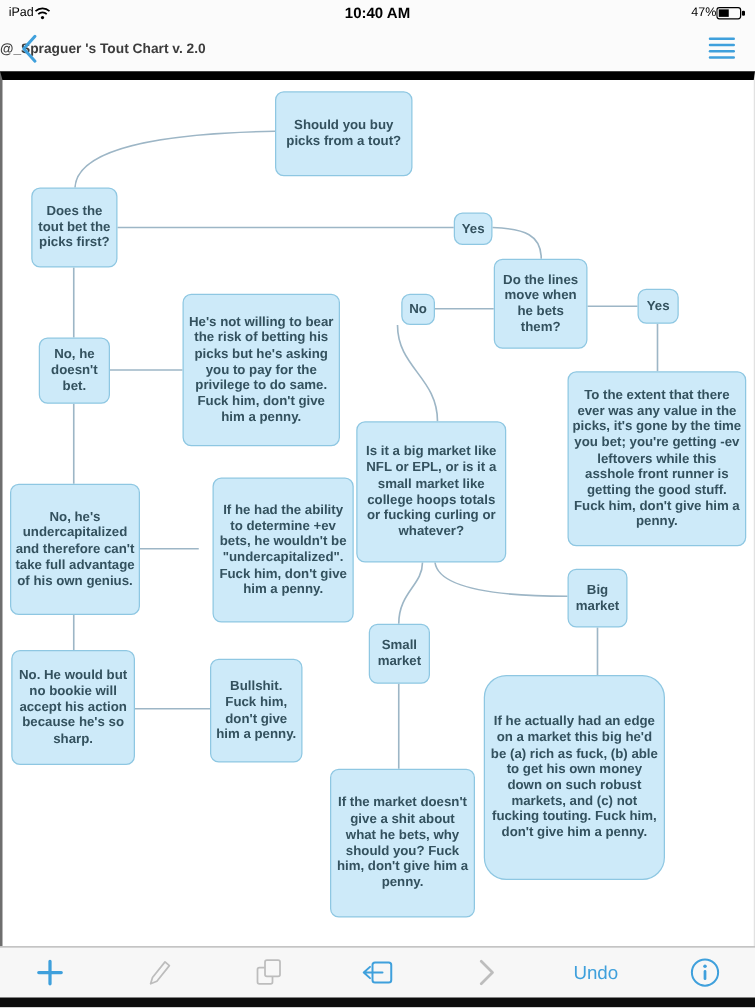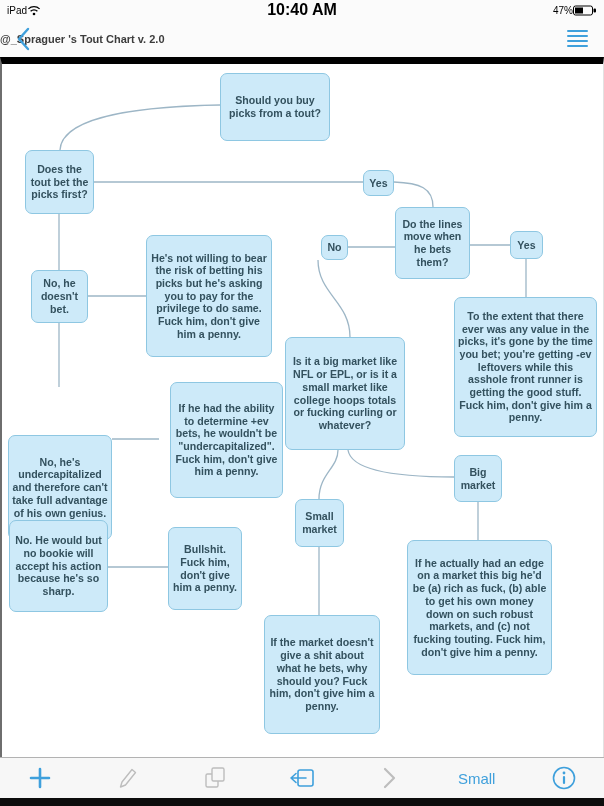--- a/index.html
+++ b/index.html
@@ -7,21 +7,21 @@
     position:relative;width:604px;height:806px;margin:0 auto;
     background:#fbfbfb;overflow:hidden;
     font-family:"Liberation Sans",sans-serif;
     --accent:#3fa0dc; --node-fill:#cdeaf9; --node-border:#8ec7e2;
     --node-text:#33515e; --connector:#9db6c6;
   }
   
   .status-bar{height:20px;display:flex;align-items:center;justify-content:space-between;
     padding:0 7px;font-size:10px;color:#000;background:#fbfbfb;}
   .status-left,.status-right{display:flex;align-items:center;gap:0;}
-  .status-time{position:absolute;left:0;right:0;text-align:center;font-weight:bold;font-size:16px;}
+  .status-time{position:absolute;left:0;right:0;text-align:center;font-weight:bold;font-size:12px;}
   
   .nav-bar{height:37px;position:relative;display:flex;align-items:center;background:#fbfbfb;}
   .nav-title{position:absolute;left:0;right:0;font-weight:bold;
     font-size:11px;color:#3c3c3c;}
   .back-btn{margin-left:16px;z-index:2;display:flex;align-items:center;}
   .menu-btn{position:absolute;right:16px;z-index:2;display:flex;flex-direction:column;gap:2.6px;}
   .menu-btn i{display:block;width:21px;height:2.4px;background:var(--accent);border-radius:1px;}
   
   .canvas{position:absolute;top:57px;left:0;width:604px;height:700px;background:#ffffff;
     border-top:7px solid #000000;border-left:2px solid #6e6e6e;border-right:1px solid #e2e2e2;
@@ -106,27 +106,27 @@
         <div class="node" style="left: 218px; top: 9px; width: 110px; height: 68px;">Should you buy picks from a tout?</div>
         <div class="node" style="left: 23px; top: 86px; width: 69px; height: 64px;">Does the tout bet the picks first?</div>
         <div class="node" style="left: 361px; top: 106px; width: 31px; height: 26px;">Yes</div>
         <div class="node" style="left: 393px; top: 143px; width: 75px; height: 72px;">Do the lines move when he bets them?</div>
         <div class="node" style="left: 508px; top: 167px; width: 33px; height: 28px;">Yes</div>
         <div class="node" style="left: 303px; top: 171px; width: 27px; height: 25px; margin-left: 16px;">No</div>
         <div class="node" style="left: 144px; top: 171px; width: 126px; height: 122px;">He's not willing to bear the risk of betting his picks but he's asking you to pay for the privilege to do same. Fuck him, don't give him a penny.</div>
         <div class="node" style="left: 29px; top: 206px; width: 57px; height: 53px;">No, he doesn't bet.</div>
         <div class="node" style="left: 452px; top: 233px; width: 143px; height: 140px;">To the extent that there ever was any value in the picks, it's gone by the time you bet; you're getting -ev leftovers while this asshole front runner is getting the good stuff. Fuck him, don't give him a penny.</div>
         <div class="node" style="left: 283px; top: 273px; width: 120px; height: 113px;">Is it a big market like NFL or EPL, or is it a small market like college hoops totals or fucking curling or whatever?</div>
-        <div class="node" style="left: 6px; top: 323px; width: 104px; height: 105px; margin-top: 48px;">No, he's undercapitalized and therefore can't take full advantage of his own genius.</div>
+        <div class="node" style="left: 6px; top: 323px; width: 104px; height: 105px;">No, he's undercapitalized and therefore can't take full advantage of his own genius.</div>
         <div class="node" style="left: 168px; top: 318px; width: 113px; height: 116px;">If he had the ability to determine +ev bets, he wouldn't be "undercapitalized". Fuck him, don't give him a penny.</div>
         <div class="node" style="left: 452px; top: 391px; width: 48px; height: 47px;">Big market</div>
         <div class="node" style="left: 293px; top: 435px; width: 49px; height: 48px;">Small market</div>
         <div class="node" style="left: 7px; top: 456px; width: 99px; height: 92px;">No. He would but no bookie will accept his action because he's so sharp.</div>
         <div class="node" style="left: 166px; top: 463px; width: 74px; height: 83px;">Bullshit. Fuck him, don't give him a penny.</div>
-        <div class="node" style="left: 405px; top: 476px; width: 145px; height: 135px;">If he actually had an edge on a market this big he'd be (a) rich as fuck, (b) able to get his own money down on such robust markets, and (c) not fucking touting. Fuck him, don't give him a penny.</div>
+        <div class="node" style="left: 385px; top: 476px; width: 145px; height: 164px; border-radius: 18px;">If he actually had an edge on a market this big he'd be (a) rich as fuck, (b) able to get his own money down on such robust markets, and (c) not fucking touting. Fuck him, don't give him a penny.</div>
         <div class="node" style="left: 262px; top: 551px; width: 116px; height: 119px;">If the market doesn't give a shit about what he bets, why should you? Fuck him, don't give him a penny.</div>
       </div>
   </div>
 
   <div class="toolbar">
     <div class="tool blue">
       <svg width="24" height="24" viewBox="0 0 24 24">
         <path d="M12 3 V21 M3 12 H21" stroke="currentColor" stroke-width="2.6" stroke-linecap="round"></path>
       </svg>
     </div>
@@ -146,21 +146,21 @@
         <rect x="10" y="4" width="15" height="16" rx="2" fill="none" stroke="currentColor" stroke-width="1.6"></rect>
         <path d="M18 12 H3 M3 12 l5 -4.5 M3 12 l5 4.5" fill="none" stroke="currentColor" stroke-width="1.6" stroke-linecap="round" stroke-linejoin="round"></path>
       </svg>
     </div>
     <div class="tool gray">
       <svg width="16" height="24" viewBox="0 0 16 24">
         <polyline points="4,3 13,12 4,21" fill="none" stroke="currentColor" stroke-width="2.2" stroke-linecap="round" stroke-linejoin="round"></polyline>
       </svg>
     </div>
     <div class="tool">
-      <span class="undo-label">Small</span>
+      <span class="undo-label">Undo</span>
     </div>
     <div class="tool blue">
       <svg width="26" height="26" viewBox="0 0 26 26">
         <circle cx="13" cy="13" r="10.5" fill="none" stroke="currentColor" stroke-width="1.6"></circle>
         <circle cx="13" cy="8" r="1.4" fill="currentColor"></circle>
         <rect x="11.9" y="11" width="2.2" height="8" rx="1.1" fill="currentColor"></rect>
       </svg>
     </div>
   </div>
 

